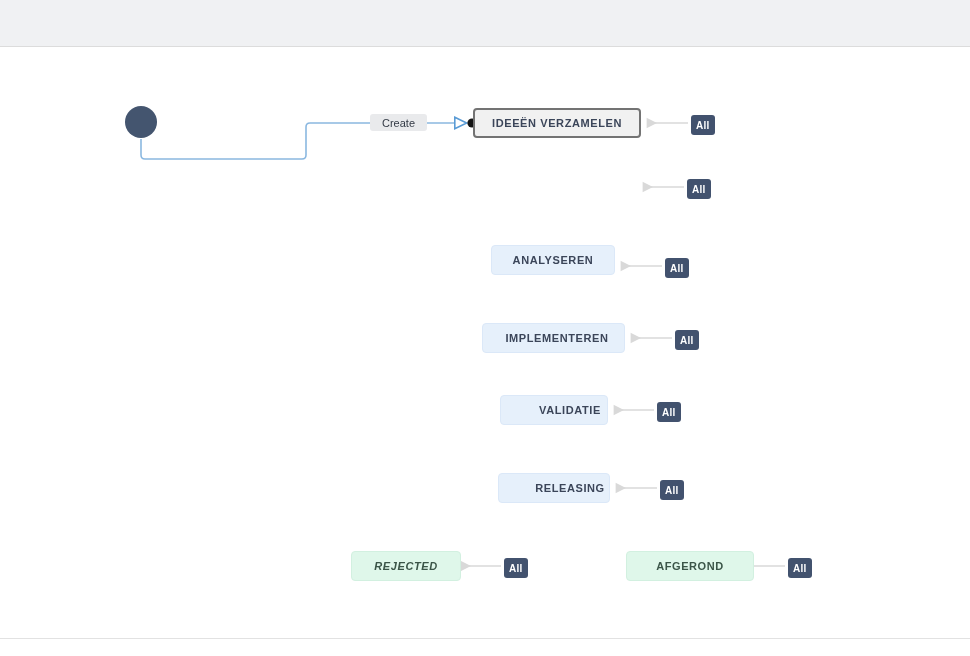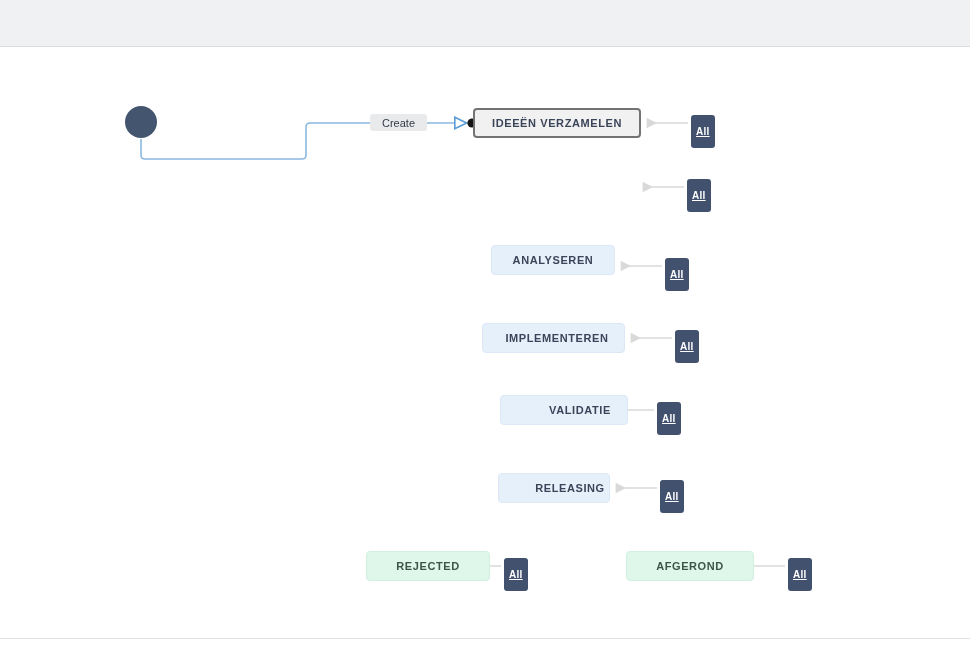--- a/index.html
+++ b/index.html
@@ -75,28 +75,27 @@
     border: 1px solid #d2f0e0;
   }
   .badge {
     position: absolute;
     box-sizing: border-box;
     background: #42526e;
     color: #ffffff;
     font-size: 10px;
     font-weight: bold;
     border-radius: 3px;
-    height: 33px;
+    height: 20px;
     padding: 8px 5px;
     display: flex;
     align-items: center;
     justify-content: center;
     letter-spacing: 0.3px;
     user-select: none;
-    text-decoration: underline;
   }
   .edge-label {
     position: absolute;
     box-sizing: border-box;
     background: #e9eaec;
     color: #333a45;
     font-size: 11px;
     border-radius: 3px;
     height: 17px;
     padding: 0 12px;
@@ -157,29 +156,29 @@
 
 
   <div class="node blue" style="left:491px; top:197px; width:124px;">
     <span>ANALYSEREN</span>
   </div>
 
   <div class="node blue" style="left:482px; top:275px; width:143px;padding-left:7px;">
     <span>IMPLEMENTEREN</span>
   </div>
 
-  <div class="node blue" style="left:500px; top:347px; width:128px;padding-left:32px;">
+  <div class="node blue" style="left:500px; top:347px; width:108px;padding-left:32px;">
     <span>VALIDATIE</span>
   </div>
 
   <div class="node blue" style="left:498px; top:425px; width:112px;padding-left:32px;">
     <span>RELEASING</span>
   </div>
 
-  <div class="node green" style="left:366px; top:503px; width:124px;">
+  <div class="node green" style="left:351px; top:503px; width:110px;font-style:italic;">
     <span>REJECTED</span>
   </div>
 
   <div class="node green" style="left:626px; top:503px; width:128px;">
     <span>AFGEROND</span>
   </div>
 
   <div class="badge" style="left:691px; top:67px;">All</div>
   <div class="badge" style="left:687px; top:131px;">All</div>
   <div class="badge" style="left:665px; top:210px;">All</div>

